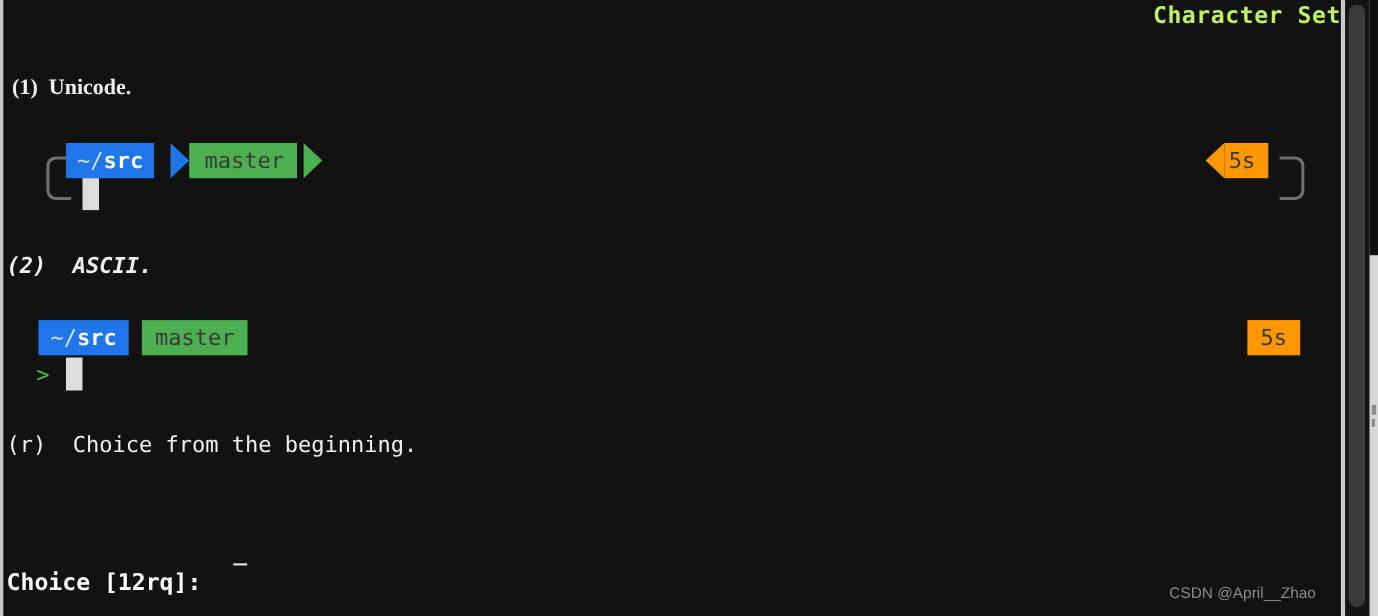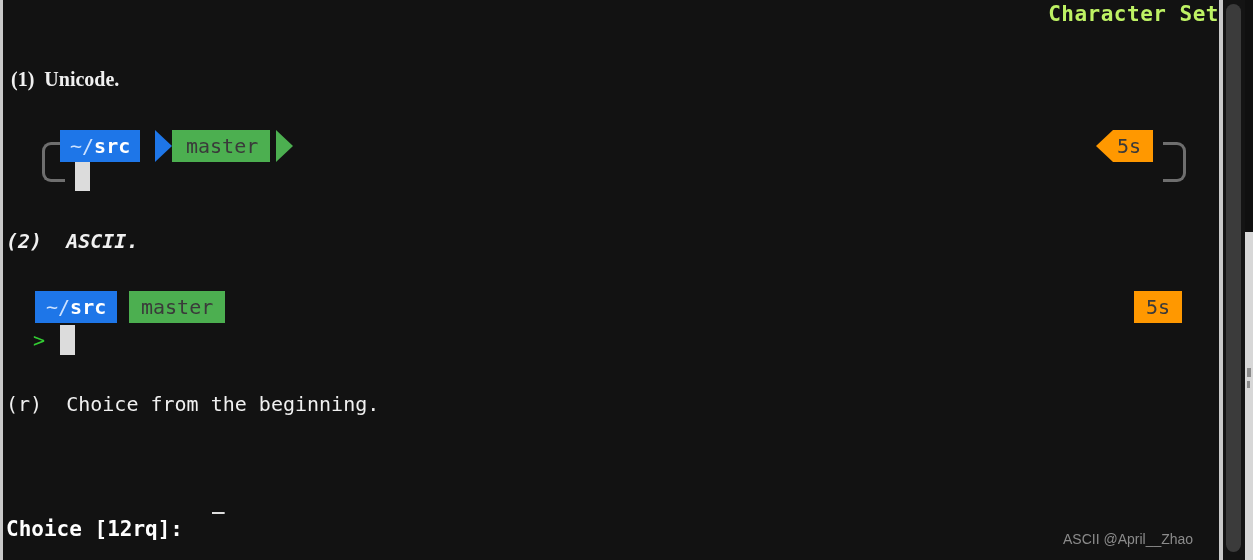--- a/index.html
+++ b/index.html
@@ -262,15 +262,15 @@
 
   <div class="scroll-gap"></div>
   <div class="scroll-track">
     <div class="scroll-thumb" style="left:3px; top:4px;"></div>
   </div>
   <div class="edge-strip-right"></div>
   <div class="edge-right-dark"></div>
   <div class="edge-fleck" style="left:1247px; top:368px; width:4px; height:9px;"></div>
   <div class="edge-fleck" style="left:1247px; top:381px; width:3px; height:7px;"></div>
 
-  <div class="watermark">ASCII @April__Zhao</div>
+  <div class="watermark">CSDN @April__Zhao</div>
 
 </div>
 
 </body></html>

